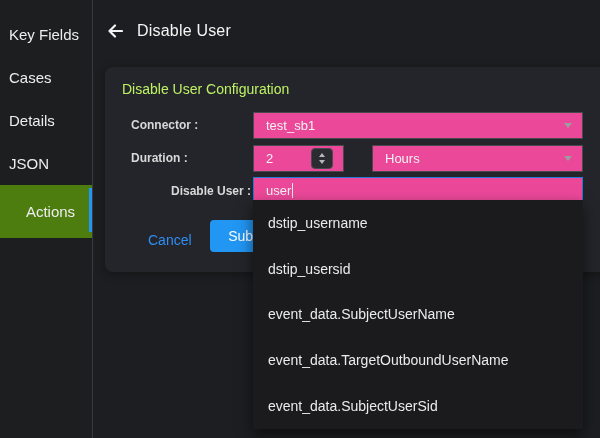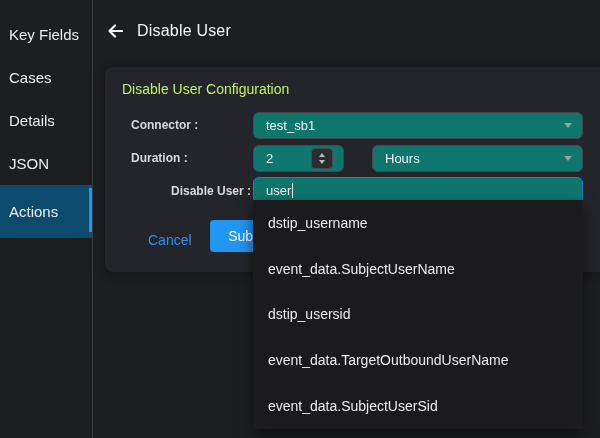--- a/index.html
+++ b/index.html
@@ -24,21 +24,22 @@
     padding-left: 9px;
     font-size: 15px;
     color: #ededee;
     cursor: pointer;
     white-space: nowrap;
   }
   .nav-list { padding-top: 13px; }
   .nav-item.active {
     height: 53px;
     line-height: 53px;
-    background: #0c4a6e;
+    background: #4d7c0f;
+    text-align: center;
   }
   .nav-item.active .active-bar {
     position: absolute; right: 0; top: 3px; bottom: 6px; width: 3px;
     background: #2196f3;
   }
 
   
   .header { position: absolute; left: 105px; top: 18px; height: 26px; display: flex; align-items: center; }
   .back-btn {
     width: 20px; height: 20px; margin-right: 12px;
@@ -63,23 +64,23 @@
     position: absolute; left: 26px;
     font-size: 12px; font-weight: bold; color: #d7d8da;
     white-space: nowrap;
   }
   .lbl-connector { top: 51px; }
   .lbl-duration  { top: 84px; }
   .lbl-user      { top: 117px; padding-left: 40px; }
 
   .select-box, .num-box, .text-box {
     position: absolute;
-    background: #0f766e;
+    background: #ec4899;
     border: 1px solid #48494d;
-    border-radius: 6px;
+    border-radius: 0;
     color: #f1f2f2;
     font-size: 13px;
     display: flex; align-items: center;
     padding: 0 10px 0 12px;
     cursor: pointer;
   }
   .sel-connector { left: 148px; top: 45px;  width: 330px; height: 27px; }
   .num-duration  { left: 148px; top: 78px;  width: 91px;  height: 27px; }
   .sel-hours     { left: 267px; top: 78px;  width: 211px; height: 27px; }
   .inp-user      { left: 148px; top: 110px; width: 330px; height: 27px;
@@ -198,17 +199,17 @@
     <span>user</span>
     <span class="caret"></span>
   </div>
 
   <div class="cancel-link">Cancel</div>
   <button class="submit-btn">Submit</button>
 </div>
 
 <div class="dropdown">
   <div class="dd-option">dstip_username</div>
+  <div class="dd-option">dstip_usersid</div>
   <div class="dd-option">event_data.SubjectUserName</div>
-  <div class="dd-option">dstip_usersid</div>
   <div class="dd-option">event_data.TargetOutboundUserName</div>
   <div class="dd-option">event_data.SubjectUserSid</div>
 </div>
 
 </body></html>

